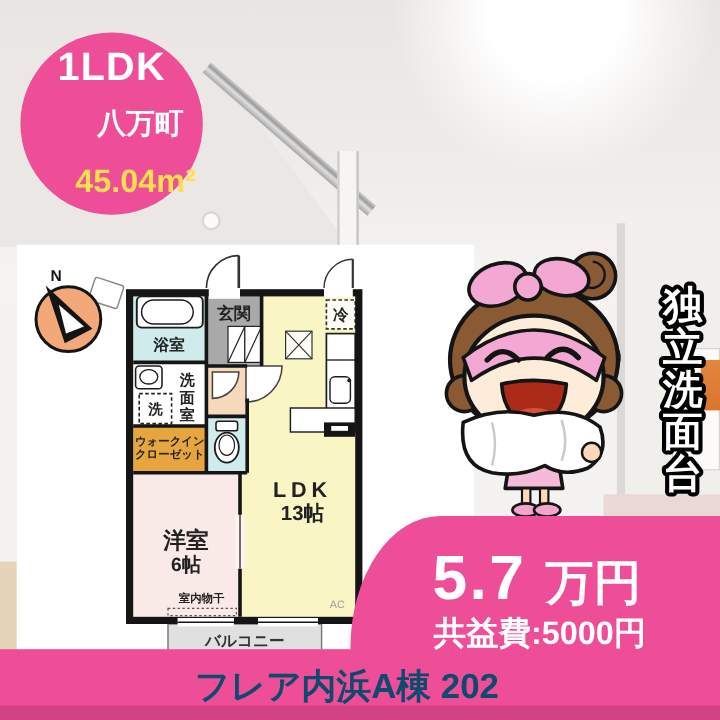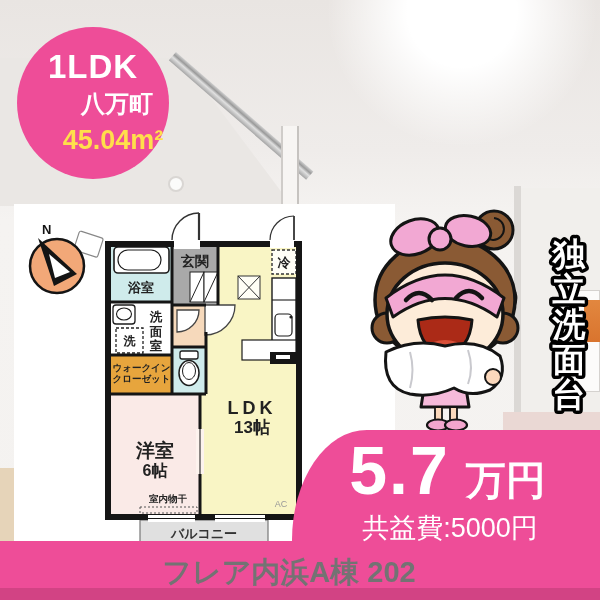--- a/index.html
+++ b/index.html
@@ -25,45 +25,45 @@
   .door-panel{left:521px;top:188px;width:79px;height:246px;background:#f1efec;}
   .door-handle{left:497px;top:360px;width:5px;height:15px;background:#b3b0ad;border-radius:2px;}
   .cabinet{left:560px;top:290px;width:40px;height:102px;background:#fcfbfa;border:1px solid #d5d2cf;}
   .poster{left:584px;top:300px;width:16px;height:42px;background:linear-gradient(#e2873f,#d9742e);}
   .floor-right{left:503px;top:412px;width:97px;height:140px;background:#ead8d4;}
   .left-floor{left:0;top:468px;width:14px;height:80px;background:#e6d4b9;}
 
   
   .badge{left:17px;top:27px;width:152px;height:152px;border-radius:50%;
     background:#ee4d98;display:flex;flex-direction:column;align-items:center;
-    justify-content:center;gap:8px;text-align:center;}
+    justify-content:center;gap:19px;text-align:center;}
   .badge .b1{color:#fff;font-size:33px;font-weight:bold;letter-spacing:1px;line-height:1;}
   .badge .b2{color:#fff;font-size:24px;font-weight:bold;line-height:1.1;margin-left:48px;}
   .badge .b3{color:#ffdf4b;font-size:27px;font-weight:bold;line-height:1.1;margin-left:40px;}
 
   
   .card{left:14px;top:204px;width:381px;height:356px;background:#fff;}
   .card svg{display:block;}
   svg text{font-family:"Liberation Sans","DejaVu Sans",sans-serif;}
 
   
   .feature{left:543px;top:228px;width:52px;height:200px;}
 
   
   .bubble{left:292px;top:430px;width:308px;height:170px;background:#ee4d98;
     border-top-left-radius:75px 110px;}
   .bottom-bar{left:0;top:541px;width:600px;height:59px;background:#ee4d98;}
   .bottom-strip{left:0;top:588px;width:600px;height:12px;background:#d24384;}
   .rent-row{left:305px;top:436px;width:285px;display:flex;align-items:baseline;
     justify-content:center;color:#fff;}
-  .rent-amount{font-size:68px;font-weight:bold;line-height:1;letter-spacing:2px;}
+  .rent-amount{font-size:52px;font-weight:bold;line-height:1;letter-spacing:2px;margin-top:20px;}
   .rent-unit{font-size:40px;font-weight:bold;margin-left:16px;line-height:1;}
   .fee{left:310px;top:514px;width:280px;text-align:center;color:#fff;
-    font-size:27px;font-weight:normal;line-height:1.1;}
-  .prop-name{left:0;top:553px;width:578px;text-align:center;color:#737373;
+    font-size:27px;font-weight:bold;line-height:1.1;}
+  .prop-name{left:0;top:553px;width:578px;text-align:center;color:#0c4a6e;
     font-size:29px;font-weight:bold;}
 </style>
 </head>
 <body>
 
 <div id="stage">
 
   <div class="abs photo"></div>
   <div class="abs glass"></div>
   <div class="abs rail"></div>

